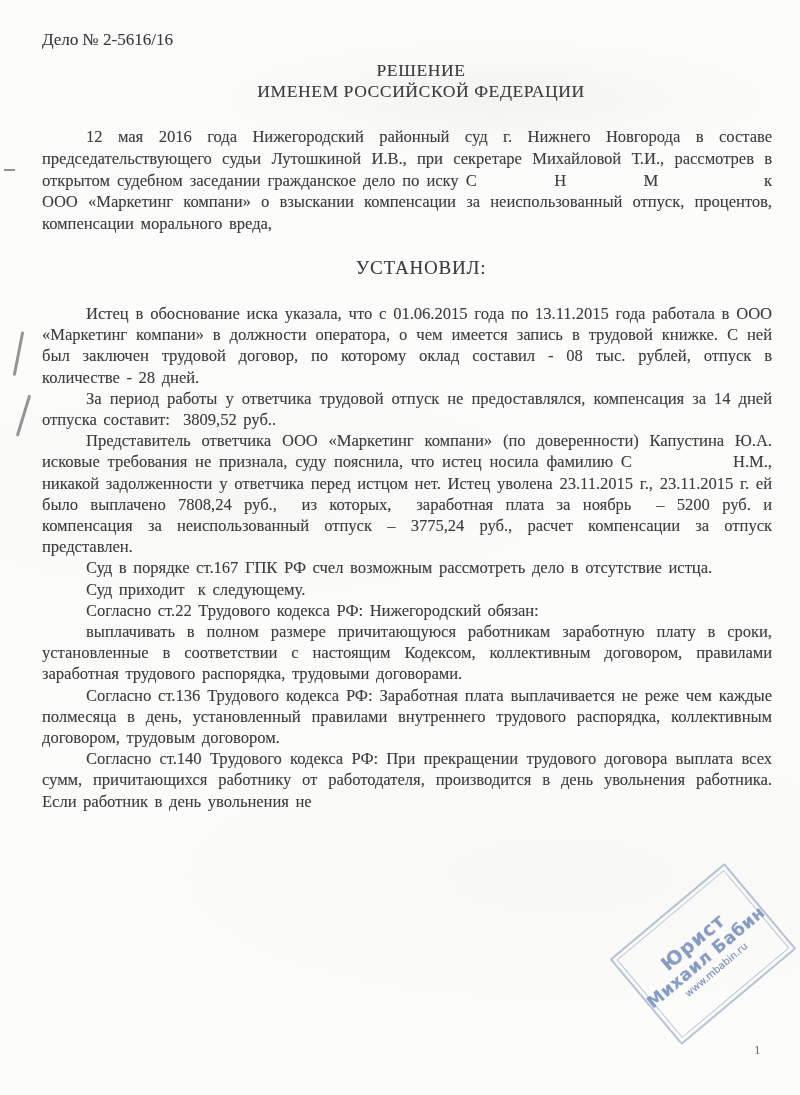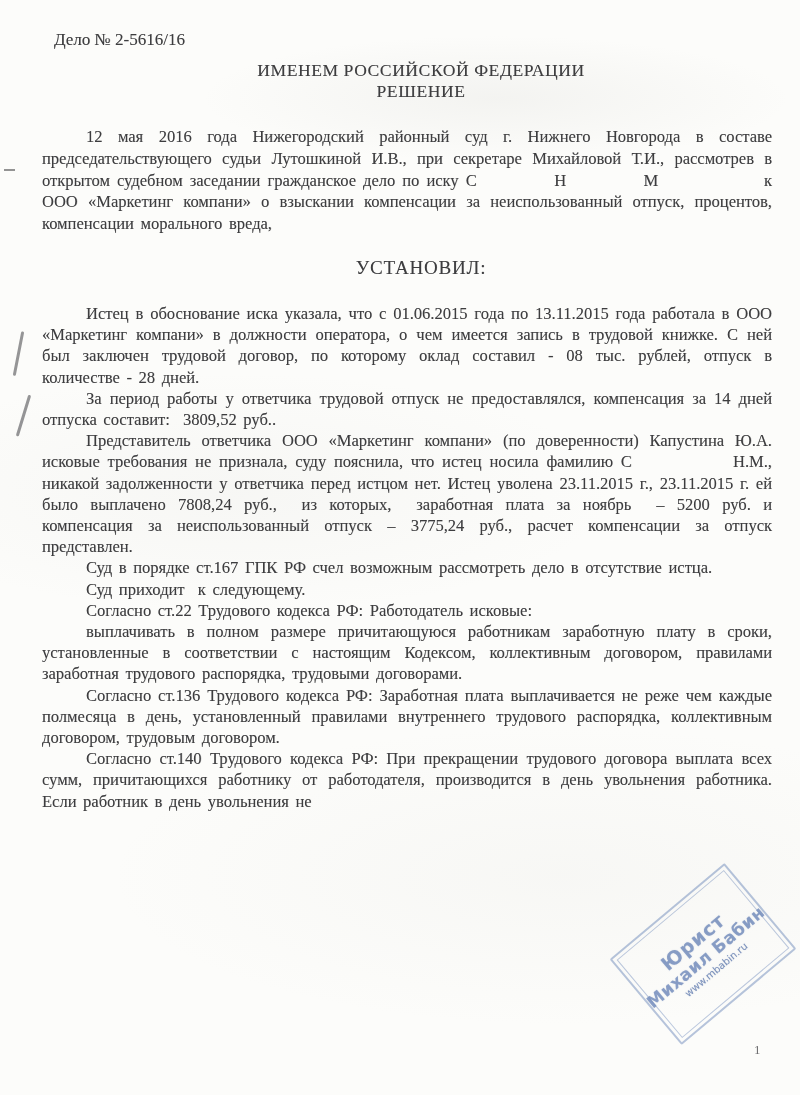--- a/index.html
+++ b/index.html
@@ -19,21 +19,21 @@
   .content{
     position:absolute;
     left:0;top:0;
     width:800px;
     padding:30px 28px 0 42px;
     box-sizing:border-box;
     text-shadow:0.3px 0.3px 0.6px rgba(70,70,72,.35);
   }
   .case-number{
     font-size:17px;
-    margin:0 0 10px 12px;
+    margin:0 0 10px 0;
   }
   .title-block{
     text-align:center;
     transform:translateX(14px);
     line-height:21px;
     margin:0;
   }
   .title-line{
     font-size:17.5px;
     letter-spacing:.6px;
@@ -107,35 +107,35 @@
 </head>
 <body>
 
 <div class="page">
 
   <div class="content">
 
     <p class="case-number">Дело № 2-5616/16</p>
 
     <div class="title-block">
+      <p class="title-line">РЕШЕНИЕ</p>
       <p class="title-line">ИМЕНЕМ РОССИЙСКОЙ ФЕДЕРАЦИИ</p>
-      <p class="title-line">РЕШЕНИЕ</p>
     </div>
 
     <p class="intro">12 мая 2016 года Нижегородский районный суд г. Нижнего Новгорода в составе председательствующего судьи Лутошкиной И.В., при секретаре Михайловой Т.И., рассмотрев в открытом судебном заседании гражданское дело по иску С&nbsp;&nbsp;&nbsp;&nbsp;&nbsp;&nbsp;&nbsp;&nbsp;&nbsp;&nbsp; Н&nbsp;&nbsp;&nbsp;&nbsp;&nbsp;&nbsp;&nbsp;&nbsp;&nbsp;&nbsp; М&nbsp;&nbsp;&nbsp;&nbsp;&nbsp;&nbsp;&nbsp;&nbsp;&nbsp;&nbsp;&nbsp;&nbsp;&nbsp;&nbsp; к ООО «Маркетинг компани» о взыскании компенсации за неиспользованный отпуск, процентов, компенсации морального вреда,</p>
 
     <p class="section-heading">УСТАНОВИЛ:</p>
 
     <div class="body-text">
       <p class="para">Истец в обоснование иска указала, что с 01.06.2015 года по 13.11.2015 года работала в ООО «Маркетинг компани» в должности оператора, о чем имеется запись в трудовой книжке. С ней был заключен трудовой договор, по которому оклад составил - 08 тыс. рублей, отпуск в количестве - 28 дней.</p>
       <p class="para">За период работы у ответчика трудовой отпуск не предоставлялся, компенсация за 14 дней отпуска составит:&nbsp; 3809,52 руб..</p>
       <p class="para">Представитель ответчика ООО «Маркетинг компани» (по доверенности) Капустина Ю.А. исковые требования не признала, суду пояснила, что истец носила фамилию С&nbsp;&nbsp;&nbsp;&nbsp;&nbsp;&nbsp;&nbsp;&nbsp;&nbsp;&nbsp;&nbsp;&nbsp; Н.М., никакой задолженности у ответчика перед истцом нет. Истец уволена 23.11.2015 г., 23.11.2015 г. ей было выплачено 7808,24 руб., &nbsp;из которых, &nbsp;заработная плата за ноябрь &nbsp;– 5200 руб. и компенсация за неиспользованный отпуск – 3775,24 руб., расчет компенсации за отпуск представлен.</p>
       <p class="para">Суд в порядке ст.167 ГПК РФ счел возможным рассмотреть дело в отсутствие истца.</p>
       <p class="para">Суд приходит &nbsp;к следующему.</p>
-      <p class="para">Согласно ст.22 Трудового кодекса РФ: Работодатель исковые:</p>
+      <p class="para">Согласно ст.22 Трудового кодекса РФ: Нижегородский обязан:</p>
       <p class="para">выплачивать в полном размере причитающуюся работникам заработную плату в сроки, установленные в соответствии с настоящим Кодексом, коллективным договором, правилами заработная трудового распорядка, трудовыми договорами.</p>
       <p class="para">Согласно ст.136 Трудового кодекса РФ: Заработная плата выплачивается не реже чем каждые полмесяца в день, установленный правилами внутреннего трудового распорядка, коллективным договором, трудовым договором.</p>
       <p class="para">Согласно ст.140 Трудового кодекса РФ: При прекращении трудового договора выплата всех сумм, причитающихся работнику от работодателя, производится в день увольнения работника. Если работник в день увольнения не</p>
     </div>
 
   </div>
 
   <div class="stamp">
     <div class="stamp-inner">
       <span class="stamp-line big">Юрист</span>

